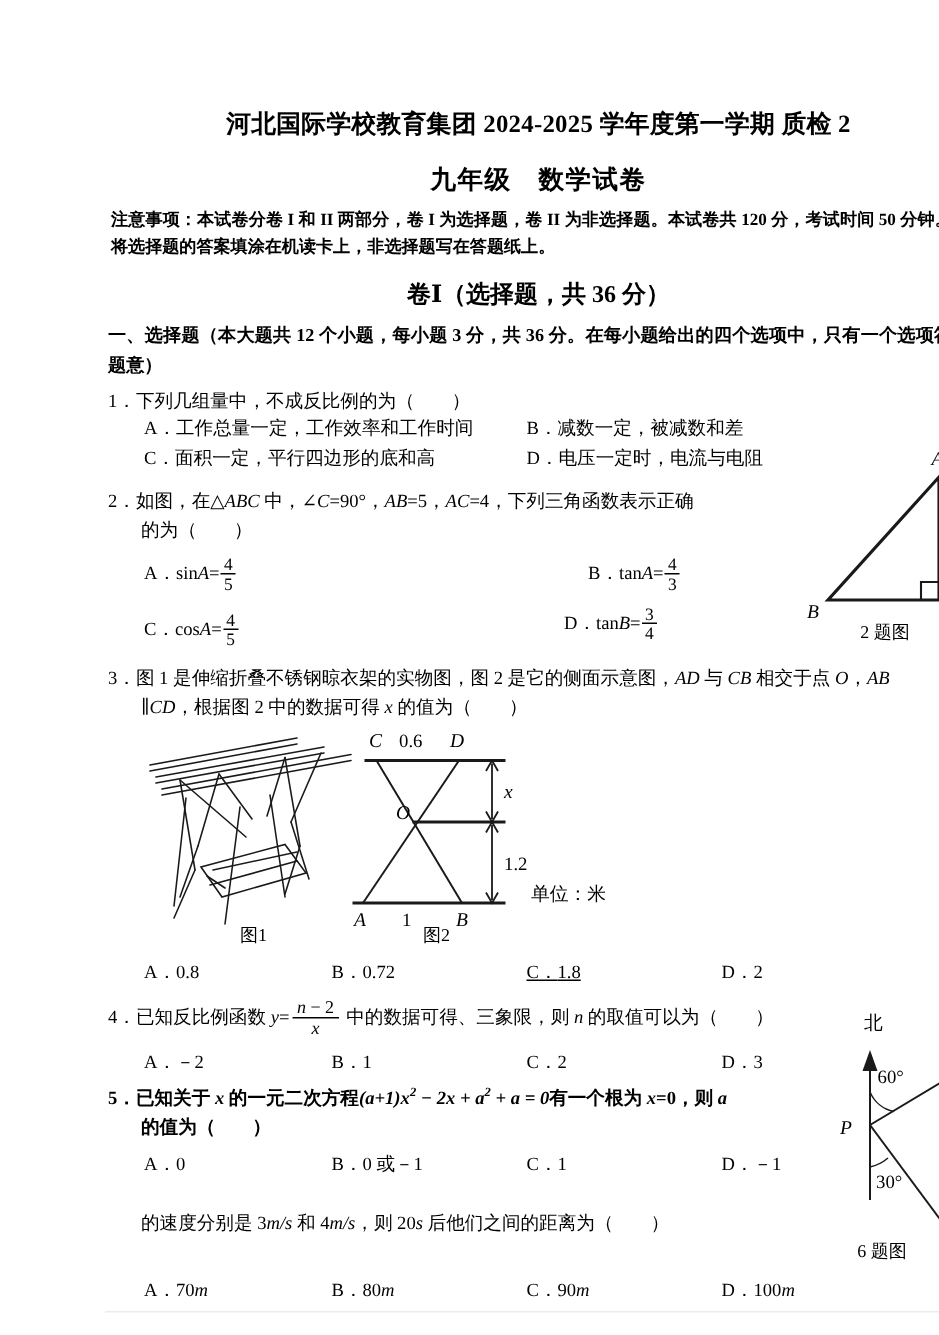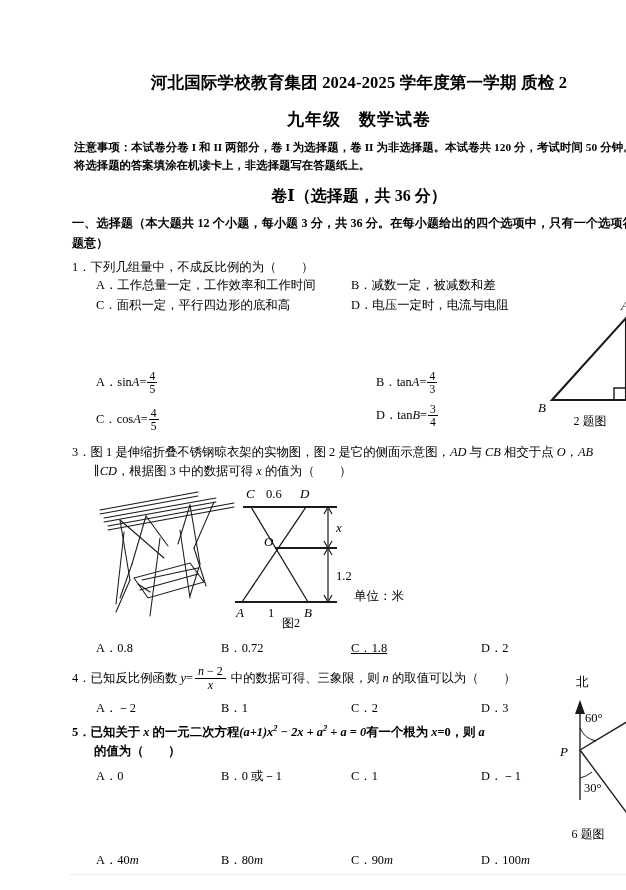--- a/index.html
+++ b/index.html
@@ -155,25 +155,31 @@
       <span>1．</span><span>下列几组量中，不成反比例的为（　　）</span>
     </span>
   </div>
   <div class="opts" style="left:50px; top:277px;">
     <span class="opt" style="left:0px; top:0px;"><span>A．</span><span>工作总量一定，工作效率和工作时间</span></span>
     <span class="opt" style="left:255px; top:0px;"><span>B．</span><span>减数一定，被减数和差</span></span>
     <span class="opt" style="left:0px; top:20px;"><span>C．</span><span>面积一定，平行四边形的底和高</span></span>
     <span class="opt" style="left:255px; top:20px;"><span>D．</span><span>电压一定时，电流与电阻</span></span>
   </div>
 
+  <div class="q" style="left:26px; top:325px; width:455px;">
+    <span class="qtext">
+      <span>2．</span><span>如图，在△</span><span class="it">ABC</span><span> 中，∠</span><span class="it">C</span><span>=90°，</span><span class="it">AB</span><span>=5，</span><span class="it">AC</span><span>=4，下列三角函数表示正确</span>
+    </span>
+    <span class="indent">的为（　　）</span>
+  </div>
   <div class="opts" style="left:50px; top:370px;">
     <span class="opt" style="left:0px; top:0px;">
       <span>A．</span><span>sin</span><span class="it">A</span>=<span class="frac"><span class="num">4</span><span class="den">5</span></span>
     </span>
-    <span class="opt" style="left:280px; top:0px;font-family:Liberation Serif, serif;">
+    <span class="opt" style="left:296px; top:0px;font-family:Liberation Serif, serif;">
       <span>B．</span><span>tan</span><span class="it">A</span>=<span class="frac"><span class="num">4</span><span class="den">3</span></span>
     </span>
     <span class="opt" style="left:0px; top:37px;">
       <span>C．</span><span>cos</span><span class="it">A</span>=<span class="frac"><span class="num">4</span><span class="den">5</span></span>
     </span>
     <span class="opt" style="left:280px; top:33px;">
       <span>D．</span><span>tan</span><span class="it">B</span>=<span class="frac"><span class="num">3</span><span class="den">4</span></span>
     </span>
   </div>
 
@@ -188,21 +194,21 @@
       <text class="lbl" x="105" y="124" text-anchor="middle">C</text>
     </svg>
   </div>
   <div class="figcap" style="left:484px; top:413px; width:120px;">2 题图</div>
 
   <div class="q" style="left:26px; top:443px; width:575px;">
     <span class="qtext">
       <span>3．</span><span>图 1 是伸缩折叠不锈钢晾衣架的实物图，图 2 是它的侧面示意图，</span><span class="it">AD</span><span> 与 </span><span class="it">CB</span><span> 相交于点 </span><span class="it">O</span><span>，</span><span class="it">AB</span>
     </span>
     <span class="indent">
-      <span>∥</span><span class="it">CD</span><span>，根据图 3 中的数据可得 </span><span class="it">x</span><span> 的值为（　　）</span>
+      <span>∥</span><span class="it">CD</span><span>，根据图 2 中的数据可得 </span><span class="it">x</span><span> 的值为（　　）</span>
     </span>
   </div>
 
   <div class="fig" style="left:48px; top:486px;">
     <svg width="150" height="135" viewBox="0 0 150 135">
       <g class="ln" stroke-width="1.05" stroke-linecap="round">
 
         <path d="M6,24 L104,6 M6,28 L104,10"></path>
         <path d="M10,32 L122,12 M10,36 L122,16"></path>
         <path d="M14,40 L140,17 M14,44 L140,21"></path>
@@ -223,20 +229,21 @@
         <path d="M40,92 L54,112 L110,96 L96,77 Z"></path>
         <path d="M44,98 L56,106 M48,94 L104,82"></path>
         <path d="M46,104 L104,88"></path>
 
         <path d="M66,52 L56,130"></path>
         <path d="M86,44 L96,112"></path>
         <path d="M30,46 L22,118"></path>
       </g>
     </svg>
   </div>
+  <div class="figcap" style="left:48px; top:615px; width:150px;">图1</div>
 
   <div class="fig" style="left:190px; top:486px;">
     <svg width="170" height="135" viewBox="0 0 170 135">
 
       <text class="lbl" x="10" y="12">C</text>
       <text class="lbl-n" x="30" y="12">0.6</text>
       <text class="lbl" x="64" y="12">D</text>
       <g class="ln" stroke-width="2" stroke-linecap="square">
 
         <path d="M8,21 L100,21"></path>
@@ -298,23 +305,26 @@
     <span class="indent">的值为（　　）</span>
   </div>
   <div class="opts" style="left:50px; top:768px;">
     <span class="opt" style="left:0px; top:0px;"><span>A．</span><span>0</span></span>
     <span class="opt" style="left:125px; top:0px;"><span>B．</span><span>0 或－1</span></span>
     <span class="opt" style="left:255px; top:0px;"><span>C．</span><span>1</span></span>
     <span class="opt" style="left:385px; top:0px;"><span>D．</span><span>－1</span></span>
   </div>
 
   <div class="q" style="left:26px; top:806px; width:470px;">
+    <span class="indent">
+      <span>的速度分别是 3</span><span class="it">m/s</span><span> 和 4</span><span class="it">m/s</span><span>，则 20</span><span class="it">s</span><span> 后他们之间的距离为（　　）</span>
+    </span>
   </div>
   <div class="opts" style="left:50px; top:852px;">
-    <span class="opt" style="left:0px; top:0px;"><span>A．</span><span>40</span><span class="it">m</span></span>
+    <span class="opt" style="left:0px; top:0px;"><span>A．</span><span>70</span><span class="it">m</span></span>
     <span class="opt" style="left:125px; top:0px;"><span>B．</span><span>80</span><span class="it">m</span></span>
     <span class="opt" style="left:255px; top:0px;"><span>C．</span><span>90</span><span class="it">m</span></span>
     <span class="opt" style="left:385px; top:0px;text-align:right;"><span>D．</span><span>100</span><span class="it">m</span></span>
   </div>
 
   <div class="fig" style="left:508px; top:672px;">
     <svg width="118" height="160" viewBox="0 0 118 160">
       <text class="lbl-cn" x="22" y="14">北</text>
       <g class="ln" stroke-width="1.35">
 

